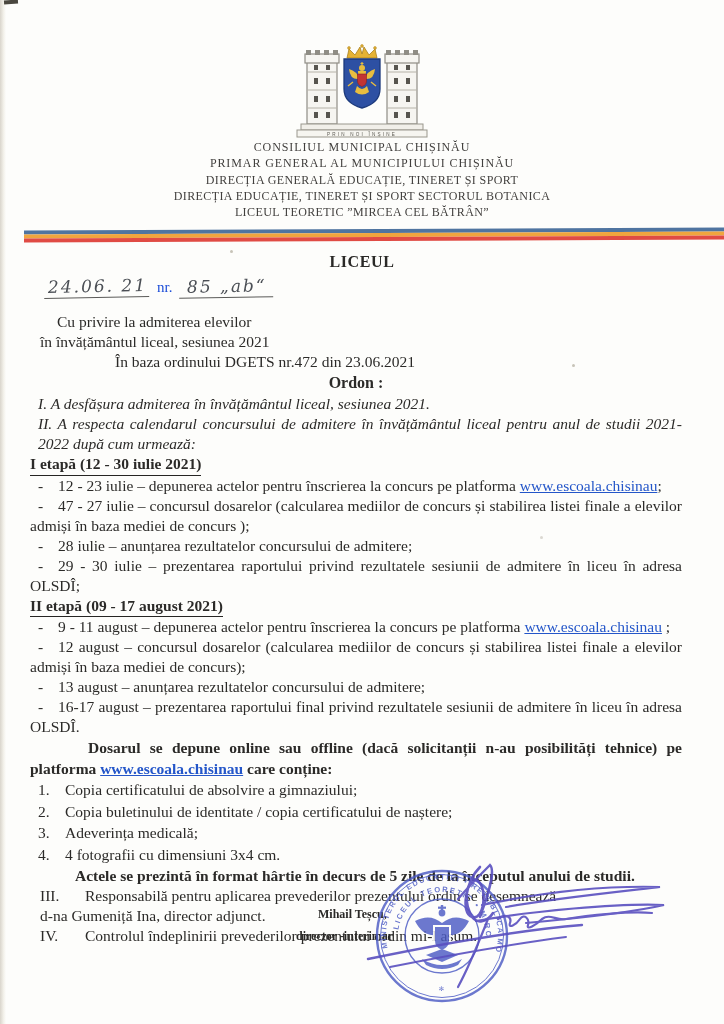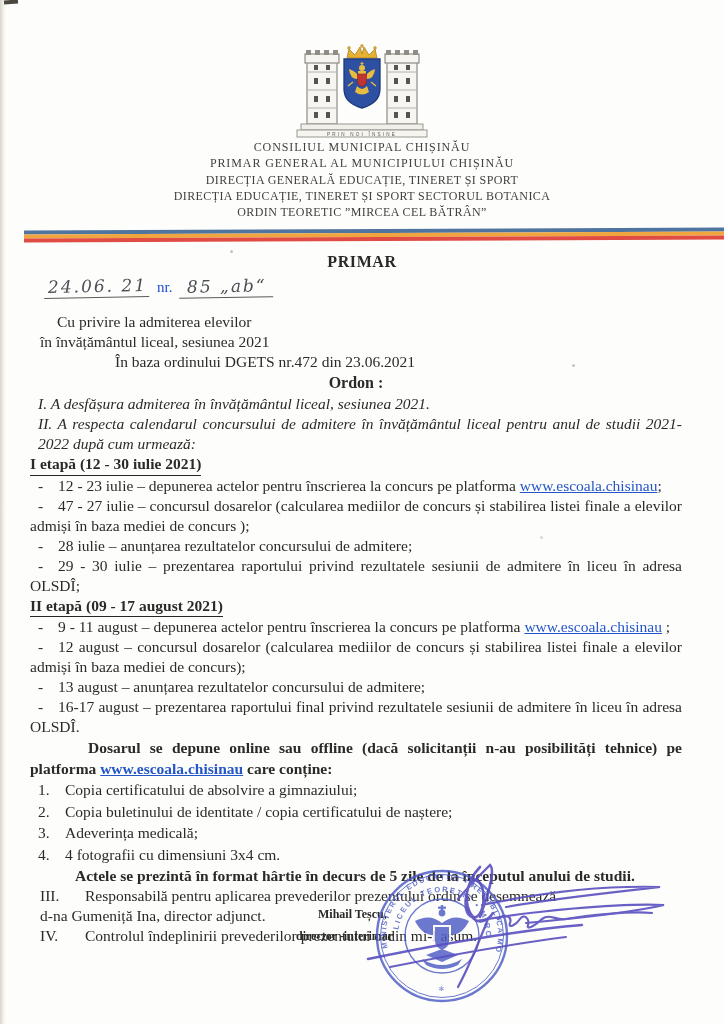--- a/index.html
+++ b/index.html
@@ -147,30 +147,30 @@
       <rect x="10" y="88" width="130" height="7" fill="#f6f5f0" stroke="#9a978d" stroke-width="1"></rect>
       <text x="75" y="93.5" text-anchor="middle" font-family="Liberation Sans, sans-serif" font-size="4.6" letter-spacing="2.2" fill="#5d5b53">PRIN NOI ÎNȘINE</text>
     </g>
   </svg>
 
   <div class="org-block">
     <div style="letter-spacing:.9px">CONSILIUL MUNICIPAL CHIȘINĂU</div>
     <div style="letter-spacing:.9px">PRIMAR GENERAL AL MUNICIPIULUI CHIȘINĂU</div>
     <div>DIRECȚIA GENERALĂ EDUCAȚIE, TINERET ȘI SPORT</div>
     <div>DIRECȚIA EDUCAȚIE, TINERET ȘI SPORT SECTORUL BOTANICA</div>
-    <div>ORDIN TEORETIC ”MIRCEA CEL BĂTRÂN”</div>
+    <div>LICEUL TEORETIC ”MIRCEA CEL BĂTRÂN”</div>
   </div>
 
   <div class="tricolor">
     <div style="background:var(--tri-blue)"></div>
     <div style="background:var(--tri-yellow)"></div>
     <div style="background:var(--tri-red)"></div>
   </div>
 
-  <div class="ordin-title">PRIMAR</div>
+  <div class="ordin-title">LICEUL</div>
   <div class="hand-row">
     <span class="hand hand-date">24.06. 21</span><span class="nr-label">nr.</span><span class="hand hand-number">85 „ab“</span>
   </div>
 
   <div class="body-flow">
     <p class="indent27">Cu privire la admiterea elevilor</p>
     <p class="indent10">în învățământul liceal, sesiunea 2021</p>
     <p class="indent85">În baza ordinului DGETS nr.472  din 23.06.2021</p>
     <p class="ordon">Ordon :</p>
     <p class="roman-p">I. A desfășura admiterea în învățământul liceal, sesiunea 2021.</p>

